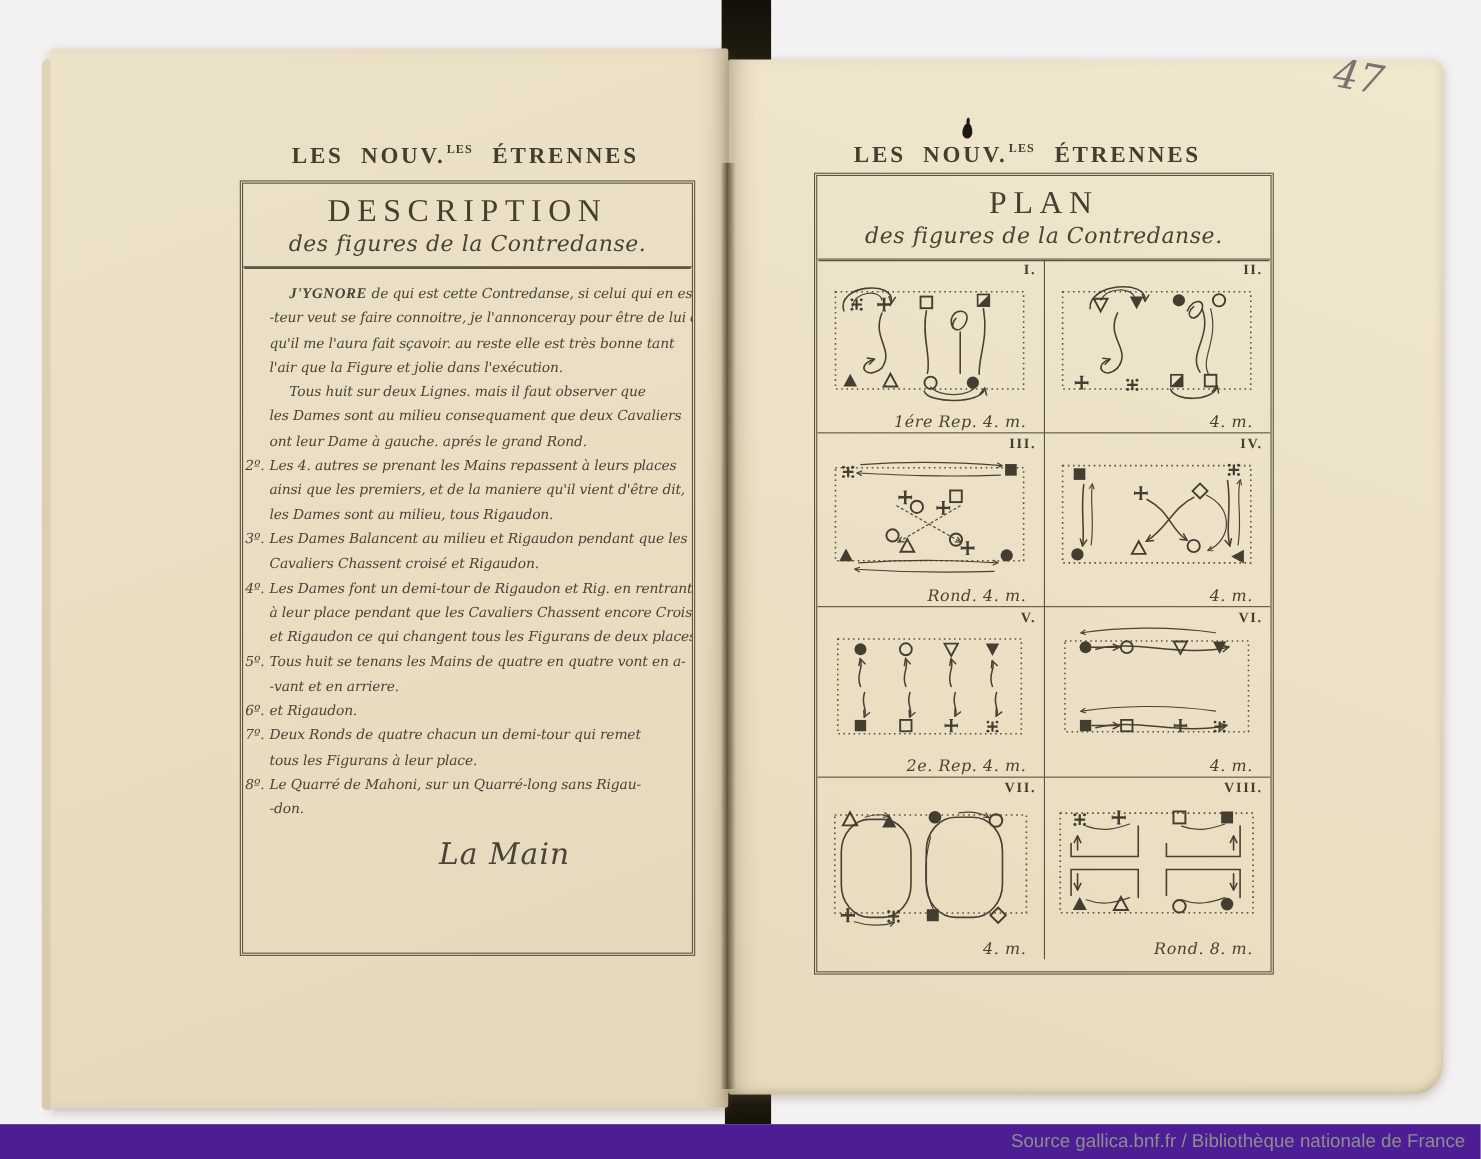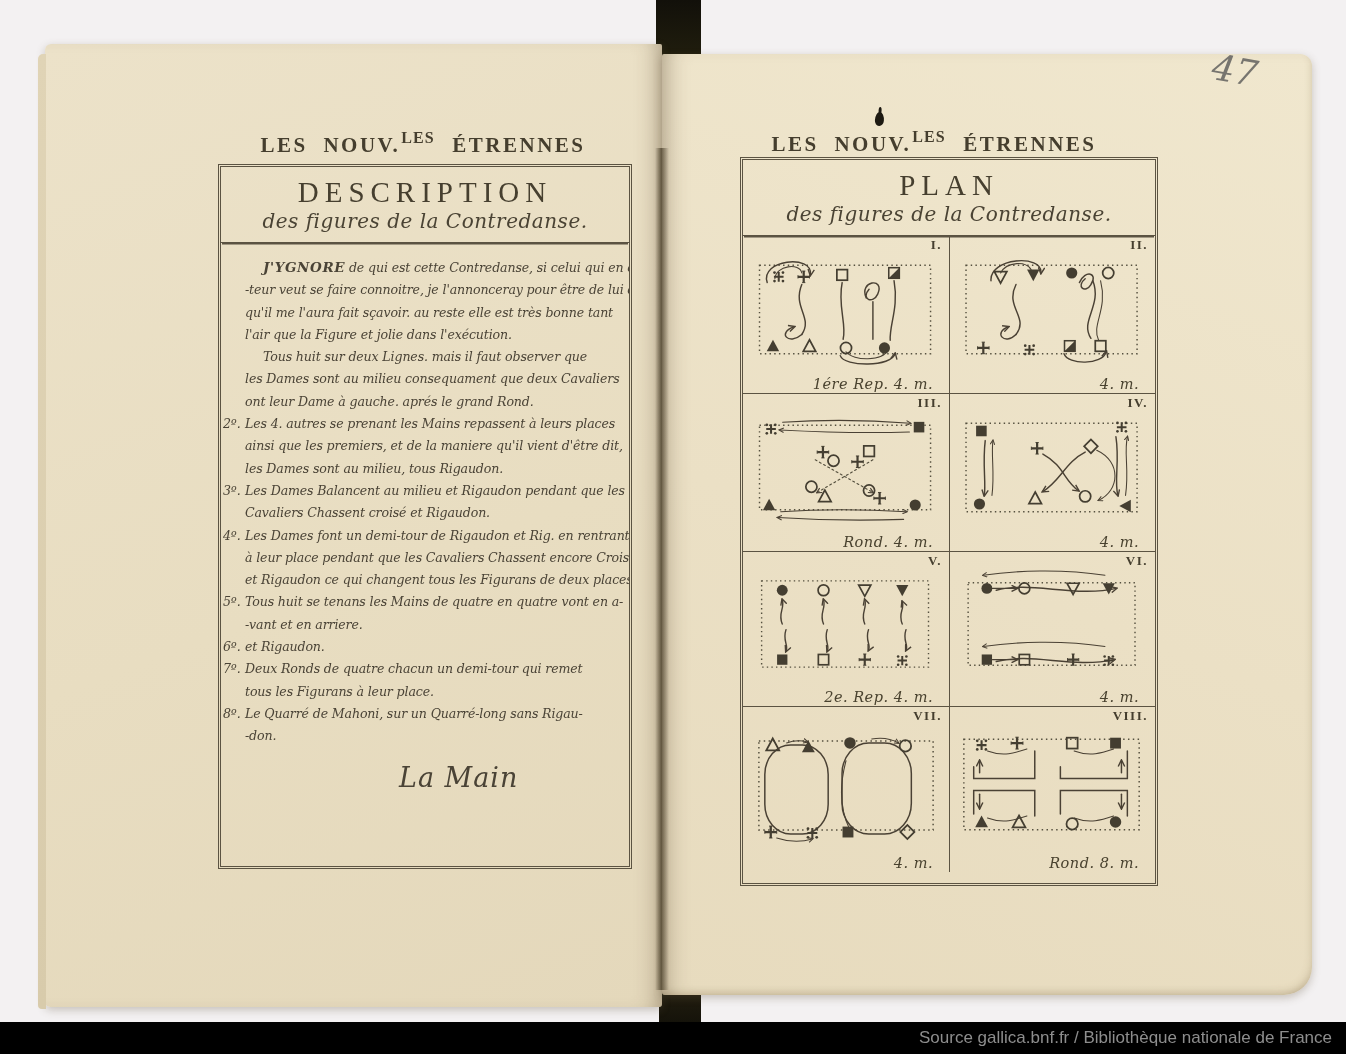--- a/index.html
+++ b/index.html
@@ -28,42 +28,42 @@
     border-radius:2px 12px 28px 3px;
     box-shadow:0 3px 9px rgba(95,82,58,.30), inset 20px 0 24px -18px rgba(70,52,26,.45),
                inset -4px -6px 10px -6px rgba(130,110,75,.45);}
 
   
   .running-title{position:absolute;text-align:center;
     font-family:"Liberation Serif", serif;font-weight:600;font-size:21px;
     letter-spacing:2.5px;word-spacing:8px;color:#453e2e;white-space:nowrap;}
   .rt-left{left:173px;top:85px;width:410px;}
   .rt-right{left:65px;top:74px;width:414px;}
-  .running-title sup{font-size:16px;letter-spacing:1px;vertical-align:9px;margin-left:1px;margin-right:2px;}
+  .running-title sup{font-size:11px;letter-spacing:1px;vertical-align:9px;margin-left:1px;margin-right:2px;}
 
   
   .frame{position:absolute;border:1.5px solid #5b5342;padding:1px;background:transparent;}
   .frame-left{left:173px;top:120px;width:410px;height:701px;}
   .frame-right{left:78px;top:103px;width:414px;height:725px;}
   .frame-inner{border:1px solid #5b5342;width:100%;height:100%;box-sizing:border-box;overflow:hidden;position:relative;}
 
   .title-block{border-bottom:1px solid #5b5342;box-shadow:0 2.5px 0 -1px #5b5342;
     text-align:center;padding:10px 0 9px 0;}
   .main-title{font-family:"Liberation Serif", serif;font-size:29px;color:#463f2f;
     letter-spacing:6px;line-height:30px;}
   .sub-title{font-family:"DejaVu Serif", serif;font-style:italic;font-size:20px;
     color:#4a4334;margin-top:2px;letter-spacing:.5px;}
 
   
   .body-text{position:relative;padding:13px 4px 0 24px;
     font-family:"DejaVu Serif", serif;font-style:italic;font-size:12.6px;
     letter-spacing:-0.15px;color:#4a4336;}
   .tline{line-height:22.3px;white-space:nowrap;}
   .tline.ind{text-indent:18px;}
-  .tline .lead{font-style:italic;font-size:13.5px;letter-spacing:.6px;font-weight:600;}
+  .tline .lead{font-style:italic;font-size:13.5px;letter-spacing:.6px;font-weight:600;font-family:Liberation Serif, serif;}
   .item{position:relative;}
   .item .num{position:absolute;left:-22px;top:0;line-height:22.3px;font-size:12.6px;}
   .signature{font-family:"DejaVu Serif", serif;font-style:italic;font-size:27px;
     color:#4a4336;margin:14px 0 0 178px;letter-spacing:1px;}
 
   
   .plan-grid{display:grid;grid-template-columns:1fr 1fr;grid-template-rows:157px 158px 155px 166px;}
   .cell{position:relative;border-left:1.4px solid #5b5342;border-top:1.4px solid #5b5342;}
   .cell:nth-child(odd){border-left:none;}
   .cell:nth-child(-n+2){border-top:none;}
@@ -79,21 +79,21 @@
 
   
   .pencil{position:absolute;left:1212px;top:50px;font-family:"DejaVu Serif", serif;
     font-style:italic;font-size:36px;color:#77756f;transform:rotate(10deg);}
   .ink-blot{position:absolute;left:213px;top:58px;width:9px;height:14px;background:#1d1a12;
     border-radius:50% 50% 50% 50% / 62% 62% 40% 40%;transform:rotate(4deg);}
   .ink-blot::before{content:"";position:absolute;left:3px;top:-5px;width:3px;height:7px;
     background:#1d1a12;border-radius:50%;}
 
   
-  .footer{position:absolute;left:0;bottom:0;width:100%;height:32px;background:#000000;
+  .footer{position:absolute;left:0;bottom:0;width:100%;height:32px;background:#4c1d95;
     display:flex;align-items:center;justify-content:flex-end;padding-right:14px;box-sizing:border-box;
     font-family:"Liberation Sans", sans-serif;font-size:17px;color:#8d8d8d;}
 </style>
 </head>
 <body>
 
 <svg width="0" height="0" style="position:absolute">
   <defs>
     <marker id="arr" viewBox="0 0 8 8" refX="6" refY="4" markerWidth="5.5" markerHeight="5.5" orient="auto-start-reverse">
       <path d="M0.5,0.8 L7,4 L0.5,7.2" fill="none" stroke="#4a4134" stroke-width="1.4"></path>

